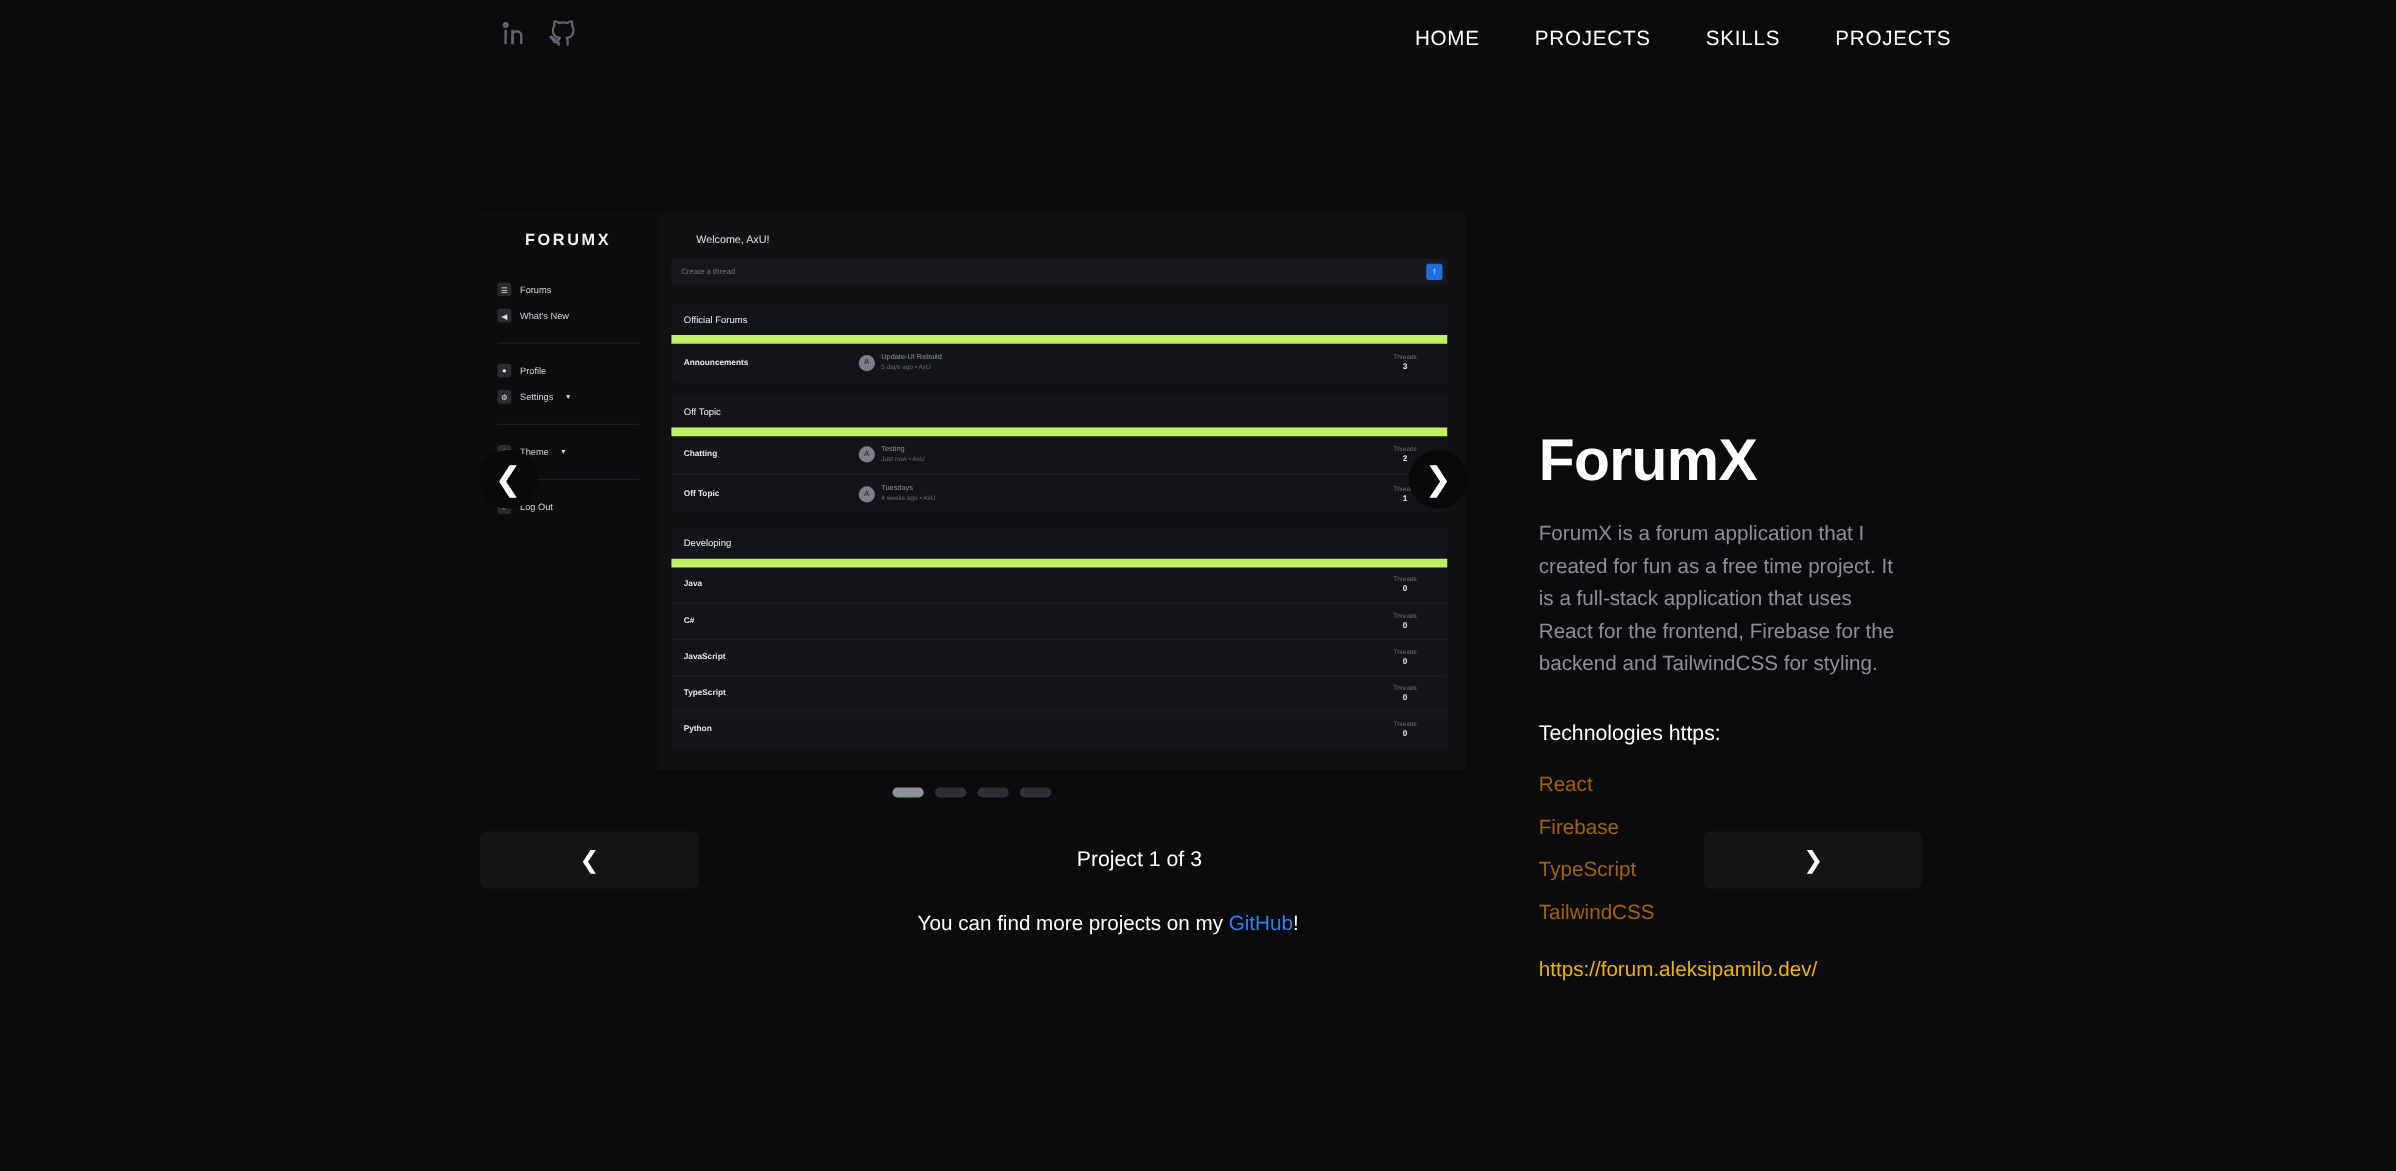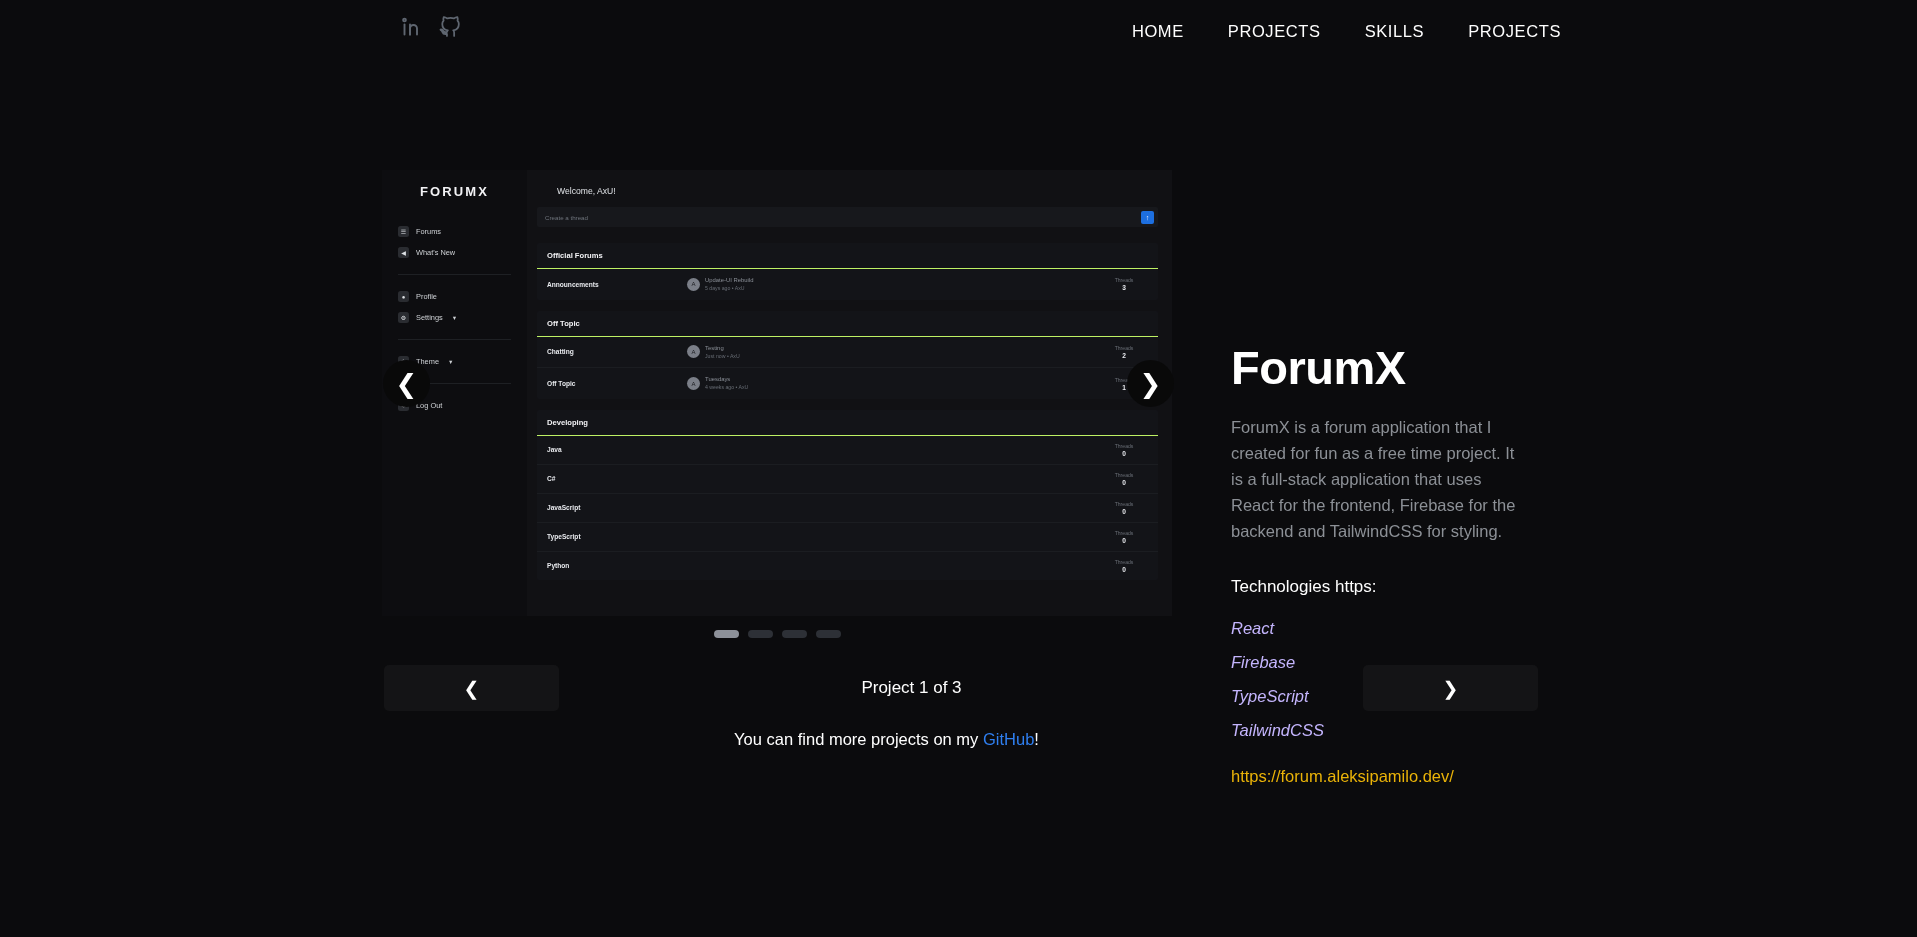--- a/index.html
+++ b/index.html
@@ -120,22 +120,22 @@
   .fa-card {
     background: #131418;
     border-radius: 2px;
     margin-bottom: 11px;
     overflow: hidden;
   }
   .fa-card-head {
     padding: 8px 10px;
     color: #f2f2f5;
     font-size: 7.6px;
-    font-weight: bold;
-    border-bottom: 1px solid #bef264;
+    font-weight: normal;
+    border-bottom: 7px solid #bef264;
   }
   .fa-row {
     display: flex; align-items: center;
     padding: 7px 10px;
     border-bottom: 1px solid #1b1d21;
     min-height: 26px;
   }
   .fa-row:last-child { border-bottom: none; }
   .fa-row-name {
     width: 140px;
@@ -218,24 +218,23 @@
     line-height: 1.57;
     width: 290px;
     margin-bottom: 33px;
   }
   .info-sub {
     color: #ffffff;
     font-size: 17px;
     margin-bottom: 15px;
   }
   .tech {
-    color: #c4b5fd;
+    color: #a16207;
     font-size: 16.5px;
     line-height: 2.05;
-    font-style: italic;
   }
   .info-link {
     display: inline-block;
     margin-top: 19px;
     color: #eab308;
     font-size: 16.5px;
     text-decoration: none;
   }
 
   

